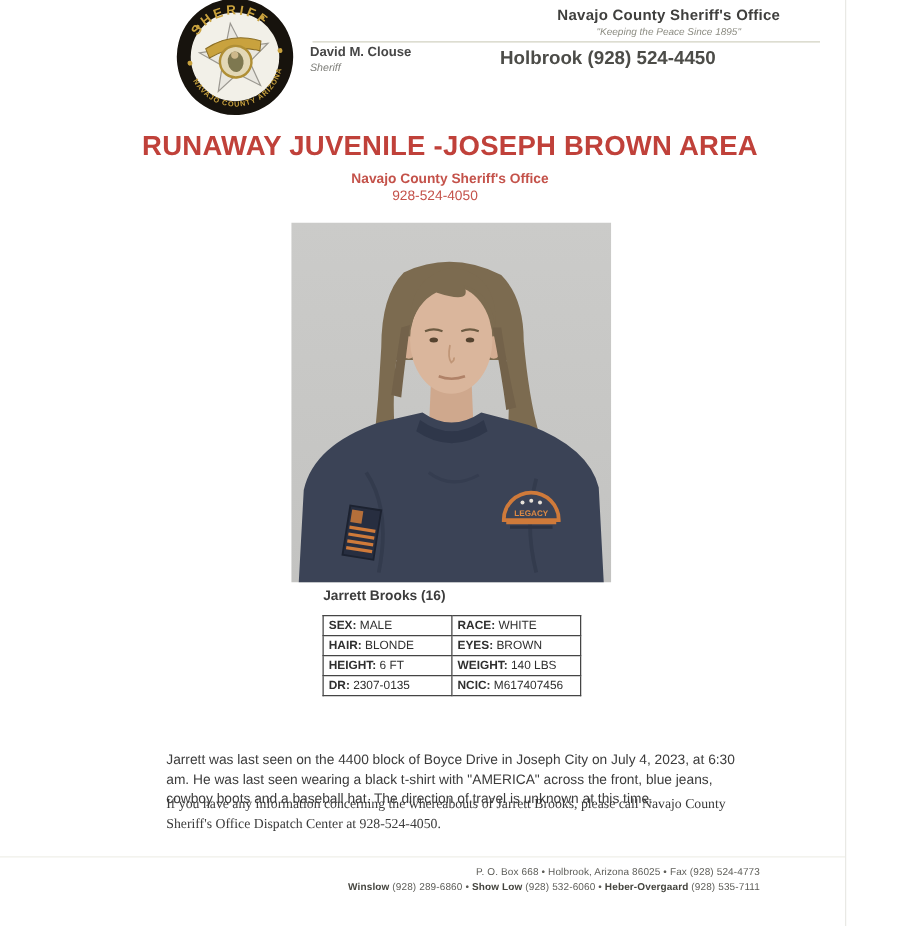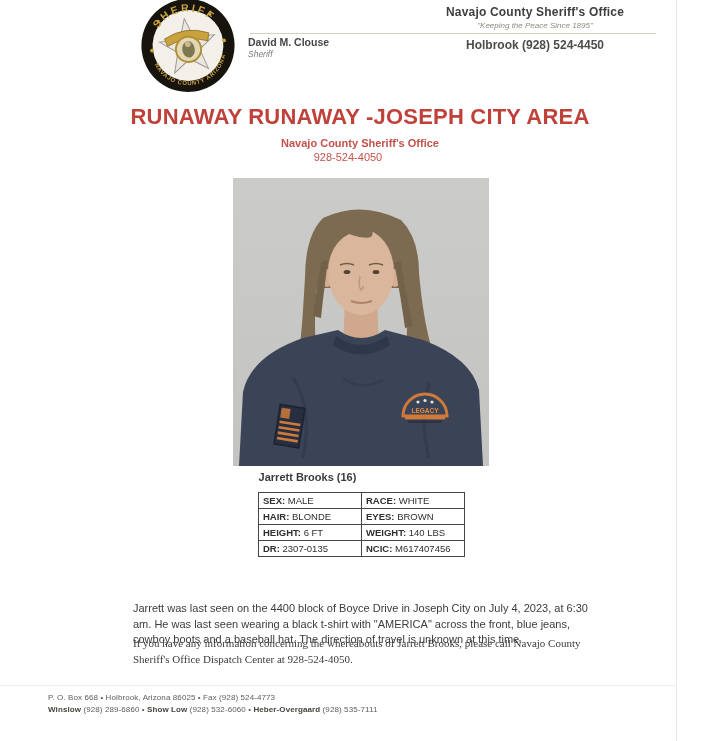--- a/index.html
+++ b/index.html
@@ -12,21 +12,21 @@
   .page-edge-right { position:absolute; left:676px; top:0; width:1px; height:741px; background:#e9e9e5; }
 
   
   .badge-wrap { position:absolute; left:136px; top:-3px; width:104px; height:97px; }
   .sheriff-name { position:absolute; left:248px; top:36px; font-size:10.5px; font-weight:bold; color:#474747; }
   .sheriff-title { position:absolute; left:248px; top:49px; font-size:8.5px; font-style:italic; color:#7d7d78; }
   .hdr-right { position:absolute; left:400px; top:5px; width:270px; text-align:center; }
   .hdr-office { font-size:12px; font-weight:bold; color:#3f3f3d; letter-spacing:0.2px; }
   .hdr-tagline { font-size:8px; font-style:italic; color:#8c8c82; margin-top:2px; }
   .hdr-rule { position:absolute; left:250px; top:33px; width:406px; height:1px; background:#d2d2c2; }
-  .hdr-phone { position:absolute; left:400px; top:38px; width:270px; text-align:center; font-size:12px; font-weight:bold; color:#4c4c48; }
+  .hdr-phone { position:absolute; left:400px; top:38px; width:270px; text-align:left; font-size:15px; font-weight:bold; color:#4c4c48; }
   .hdr-web { position:absolute; left:400px; top:50px; width:270px; text-align:center; font-size:9px; font-weight:bold; color:#4c4c48; }
 
   
   .alert-title { position:absolute; left:0; top:104px; width:720px; text-align:center;
     font-size:22px; font-weight:bold; color:#c0413a; letter-spacing:0.2px; }
   .alert-office { position:absolute; left:0; top:137px; width:720px; text-align:center;
     font-size:11px; font-weight:bold; color:#c4524a; }
   .alert-phone { position:absolute; left:0; top:151px; width:696px; text-align:center;
     font-size:11px; color:#c4524a; }
 
@@ -45,21 +45,21 @@
   table.details td .lbl { font-weight:bold; }
   table.details td .val { font-weight:normal; }
 
   
   .para { position:absolute; left:133px; width:474px; font-size:11px; line-height:15.5px; color:#3b3b3b; }
   .para1 { top:576px;margin-top:25px; }
   .para2 { top:636px;font-family:Liberation Serif, serif; }
 
   
   .footer-rule { position:absolute; left:0; top:685px; width:676px; height:1px; background:#efefe9; }
-  .footer { position:absolute; left:0; top:692px; width:608px; text-align:left;margin-left:48px; }
+  .footer { position:absolute; left:0; top:692px; width:608px; text-align:right; }
   .footer-line { font-size:8px; color:#5d5d58; line-height:12px; letter-spacing:0.1px; }
   .footer-line .fb { font-weight:bold; color:#45453f; }
 </style>
 </head>
 <body>
 
 <div class="page">
   <div class="page-edge-right"></div>
 
   <div class="badge-wrap">
@@ -91,21 +91,21 @@
   <div class="sheriff-name">David M. Clouse</div>
   <div class="sheriff-title">Sheriff</div>
 
   <div class="hdr-right">
     <div class="hdr-office">Navajo County Sheriff's Office</div>
     <div class="hdr-tagline">"Keeping the Peace Since 1895"</div>
   </div>
   <div class="hdr-rule"></div>
   <div class="hdr-phone">Holbrook (928) 524-4450</div>
 
-  <div class="alert-title">RUNAWAY RUNAWAY -JOSEPH CITY AREA</div>
+  <div class="alert-title">RUNAWAY JUVENILE -JOSEPH BROWN AREA</div>
   <div class="alert-office">Navajo County Sheriff's Office</div>
   <div class="alert-phone">928-524-4050</div>
 
   <div class="photo">
     <svg viewBox="0 0 256 288" width="256" height="288">
       <defs>
         <linearGradient id="bgg" x1="0" y1="0" x2="0" y2="1">
           <stop offset="0" stop-color="#cbcbc9"></stop>
           <stop offset="1" stop-color="#c3c3c1"></stop>
         </linearGradient>

